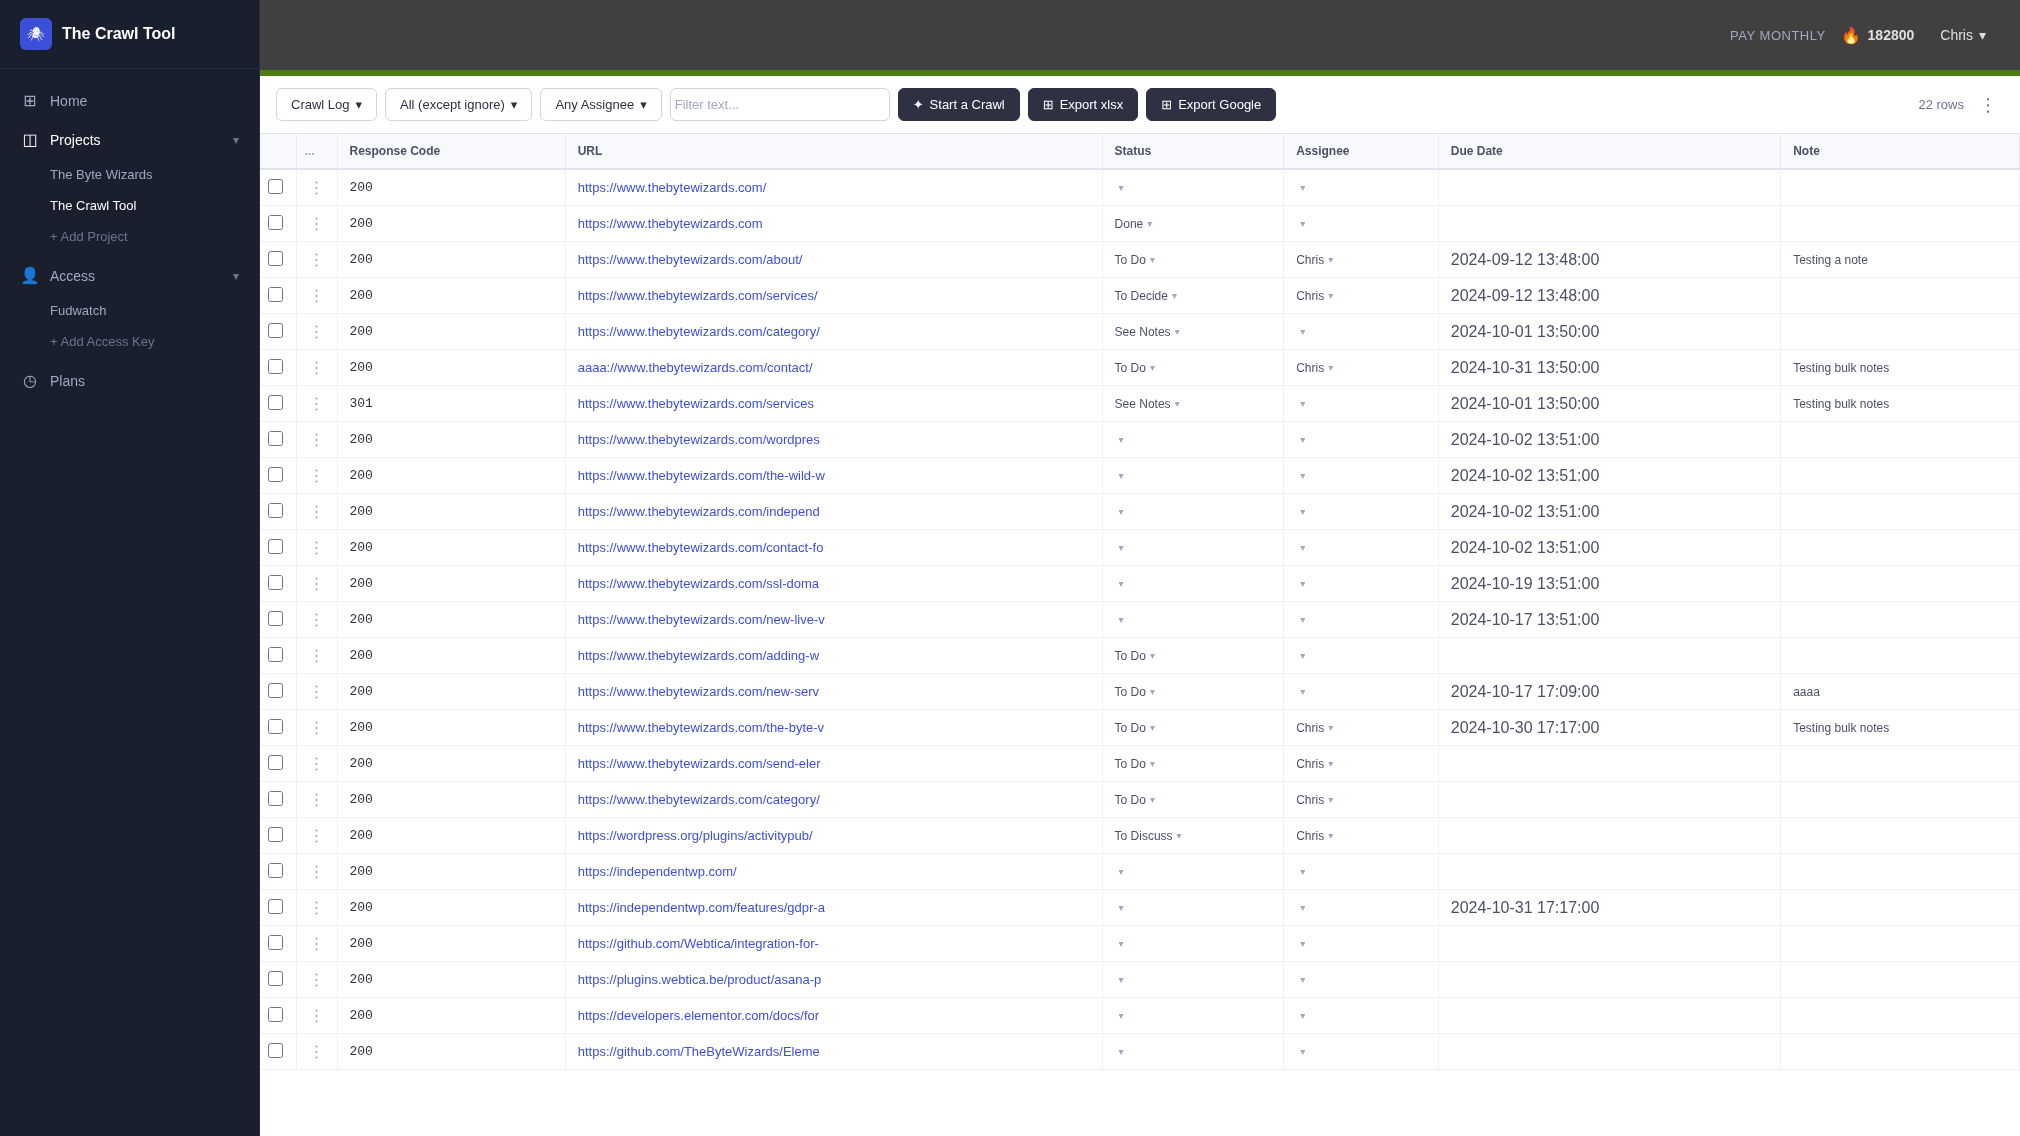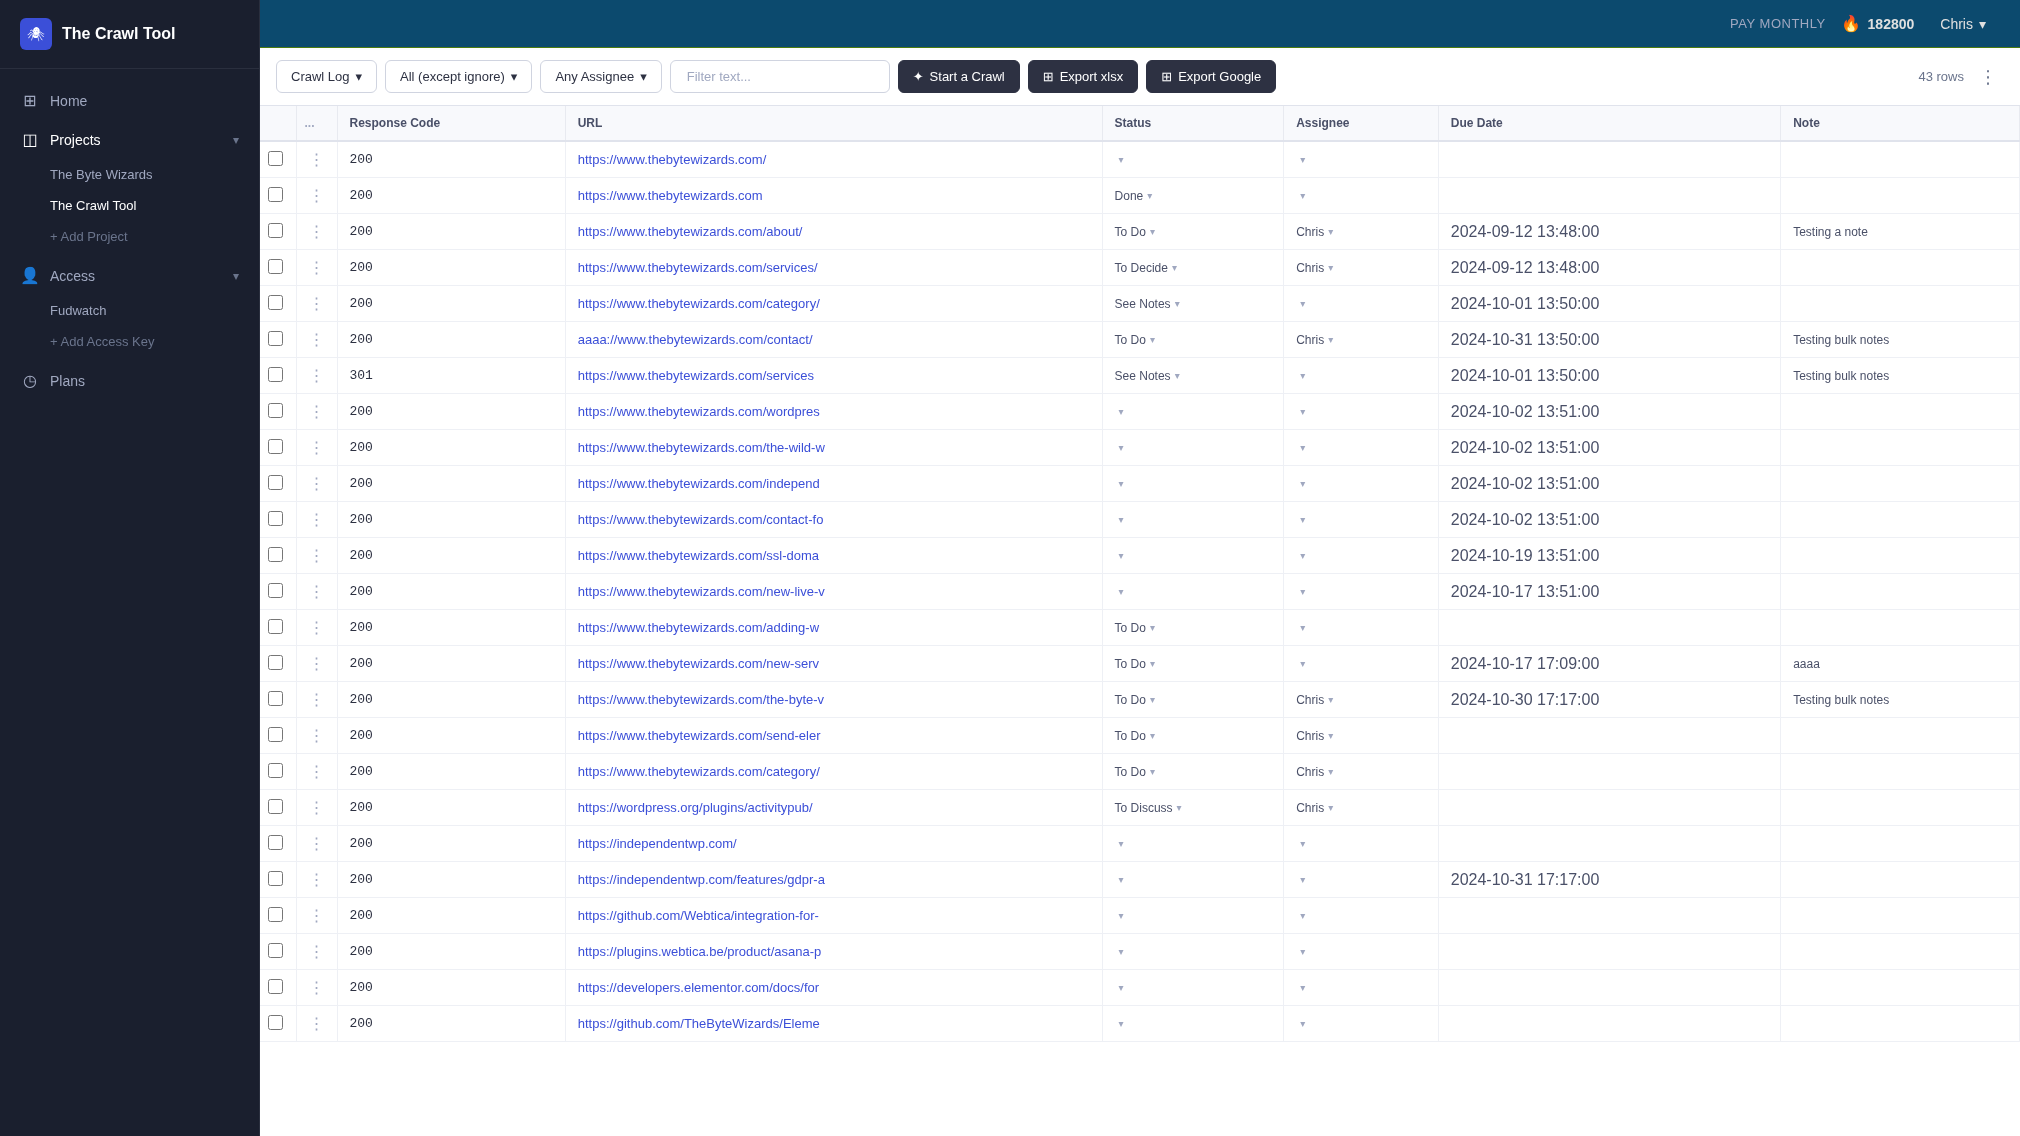--- a/index.html
+++ b/index.html
@@ -85,27 +85,27 @@
 
     
     .main {
       flex: 1;
       display: flex;
       flex-direction: column;
       background: #f5f6fa;
       overflow: hidden;
     }
     .topbar {
-      background: #0c4a6e;
+      background: #404040;
       display: flex;
       align-items: center;
       justify-content: flex-end;
       padding: 0 24px;
-      height: 48px;
-      border-bottom: 1px solid #4d7c0f;
+      height: 76px;
+      border-bottom: 6px solid #4d7c0f;
       gap: 16px;
     }
     .topbar-plan {
       color: #a0a8c0;
       font-size: 13px;
       font-weight: 500;
       letter-spacing: 0.5px;
     }
     .topbar-credits {
       display: flex;
@@ -163,21 +163,21 @@
       border-color: #2d3142;
     }
     .toolbar-btn.export {
       background: #2d3142;
       color: white;
       border-color: #2d3142;
     }
     .filter-input {
       flex: 1;
       max-width: 220px;
-      padding: 8px 16px;
+      padding: 8px 4px;
       border: 1px solid #d0d4e0;
       border-radius: 6px;
       font-size: 13px;
       color: #2d3142;
       background: white;
       outline: none;
     }
     .filter-input::placeholder { color: #a0a8c0; }
     .row-count {
       color: #6a748c;
@@ -347,21 +347,21 @@
         <span>Start a Crawl</span>
       </button>
       <button class="toolbar-btn export">
         <span>⊞</span>
         <span>Export xlsx</span>
       </button>
       <button class="toolbar-btn export">
         <span>⊞</span>
         <span>Export Google</span>
       </button>
-      <span class="row-count">43 rows</span>
+      <span class="row-count">22 rows</span>
       <div class="more-btn">
         <span>⋮</span>
       </div>
     </div>
 
     <div class="table-container">
       <table>
         <thead>
           <tr>
             <th></th>

